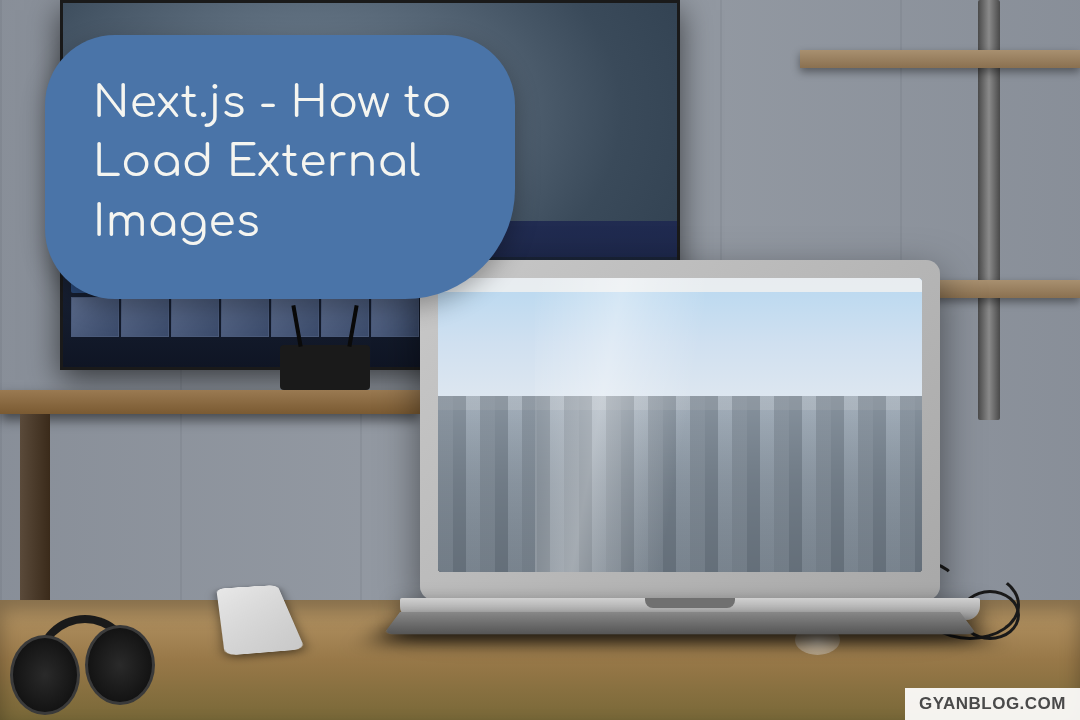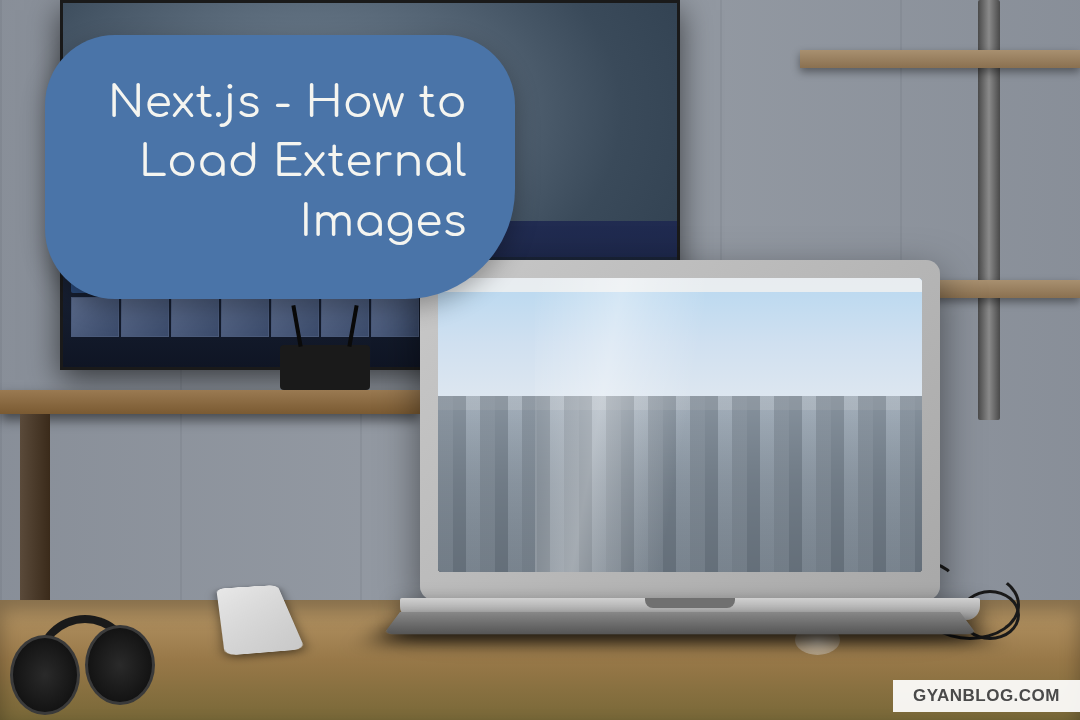--- a/index.html
+++ b/index.html
@@ -255,21 +255,20 @@
     .title-badge {
       position: absolute;
       left: 45px;
       top: 35px;
       width: 470px;
       padding: 38px 48px 48px 48px;
       background: #4a74a8;
       border-radius: 70px 70px 110px 70px;
       z-index: 20;
       box-shadow: 0 8px 24px rgba(0,0,0,0.3);
-      text-align: right;
     }
     
     .title-text {
       color: #f5f5f0;
       font-size: 44px;
       font-weight: 400;
       line-height: 1.35;
       letter-spacing: 0.5px;
       font-family: 'Comfortaa', 'Segoe UI', sans-serif;
     }
@@ -350,23 +349,23 @@
     }
     
     .cable.c1 { width: 80px; height: 60px; top: 20px; left: 10px; border-color: #1a1a1a transparent #1a1a1a #1a1a1a;}
     .cable.c2 { width: 100px; height: 70px; top: 30px; left: 50px; border-color: transparent #1a1a1a #1a1a1a #1a1a1a;}
     .cable.c3 { width: 60px; height: 50px; top: 50px; left: 90px; }
     
     
     .watermark {
       position: absolute;
       right: 0;
-      bottom: 8px;
+      bottom: 0;
       background: rgba(255,255,255,0.92);
-      padding: 6px 20px;
+      padding: 6px 14px;
       z-index: 30;
     }
     
     .watermark-text {
       font-family: Arial, sans-serif;
       font-weight: 700;
       font-size: 17px;
       color: #4a4a4a;
       letter-spacing: 0.5px;
     }

